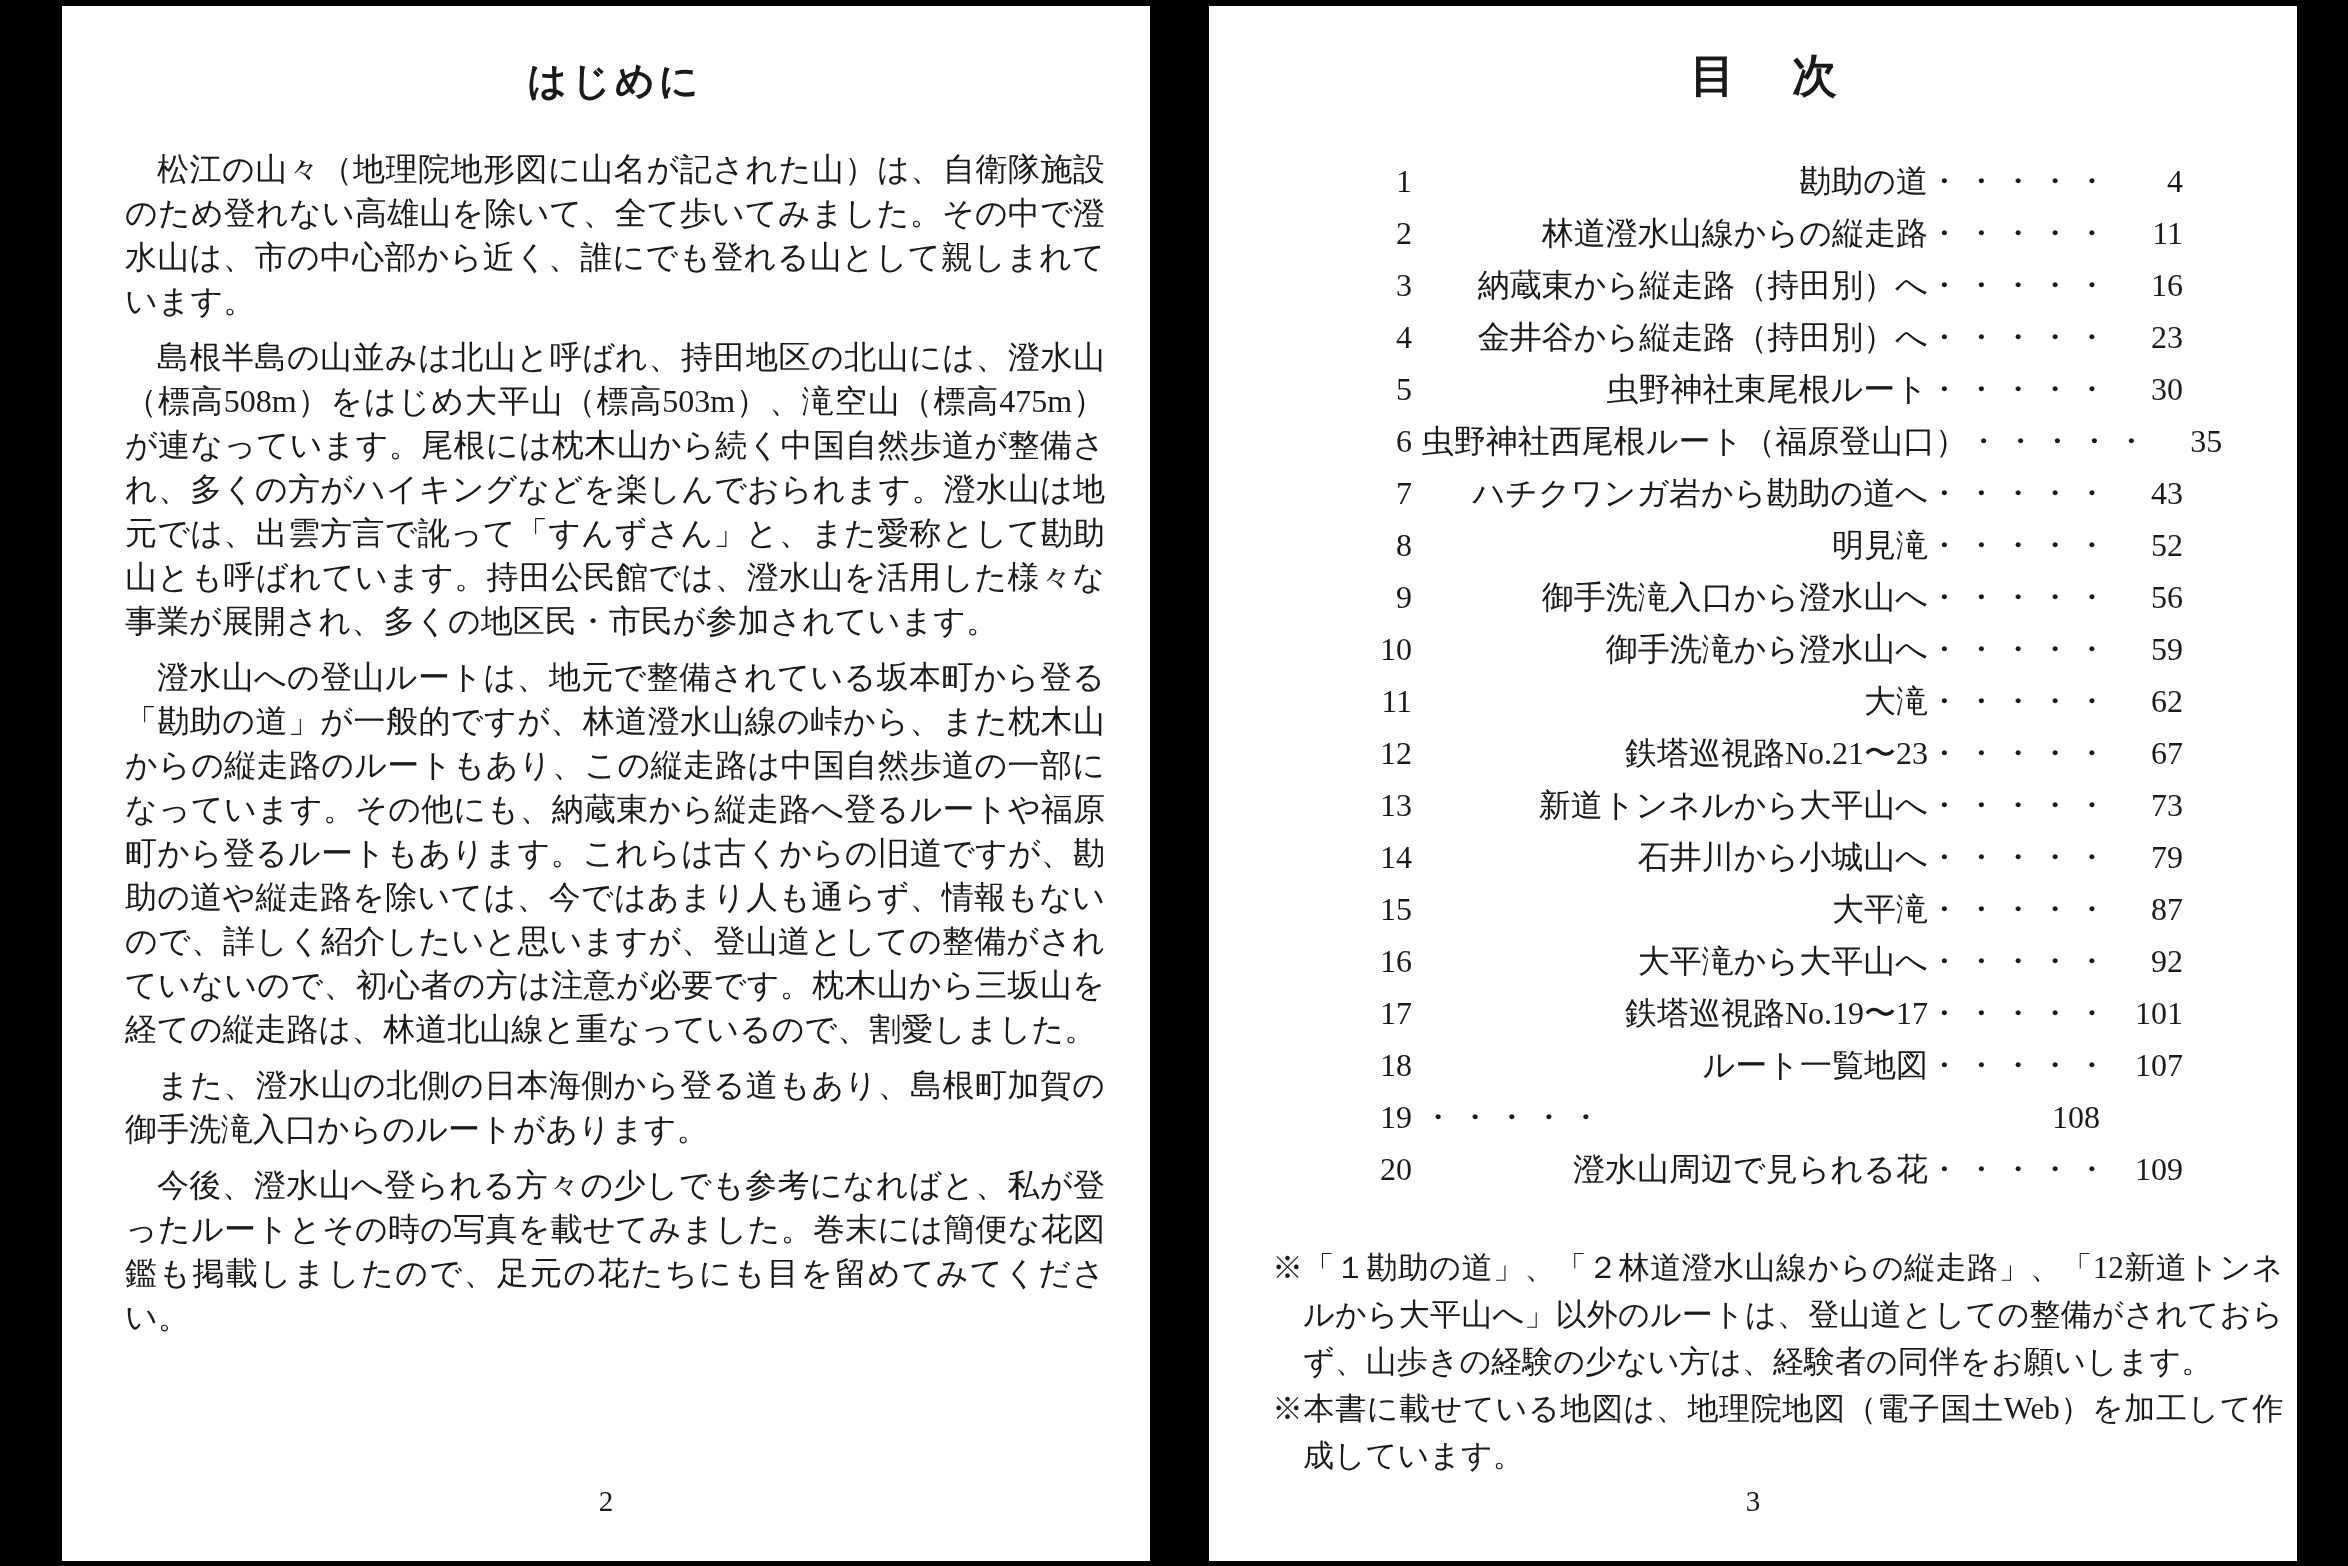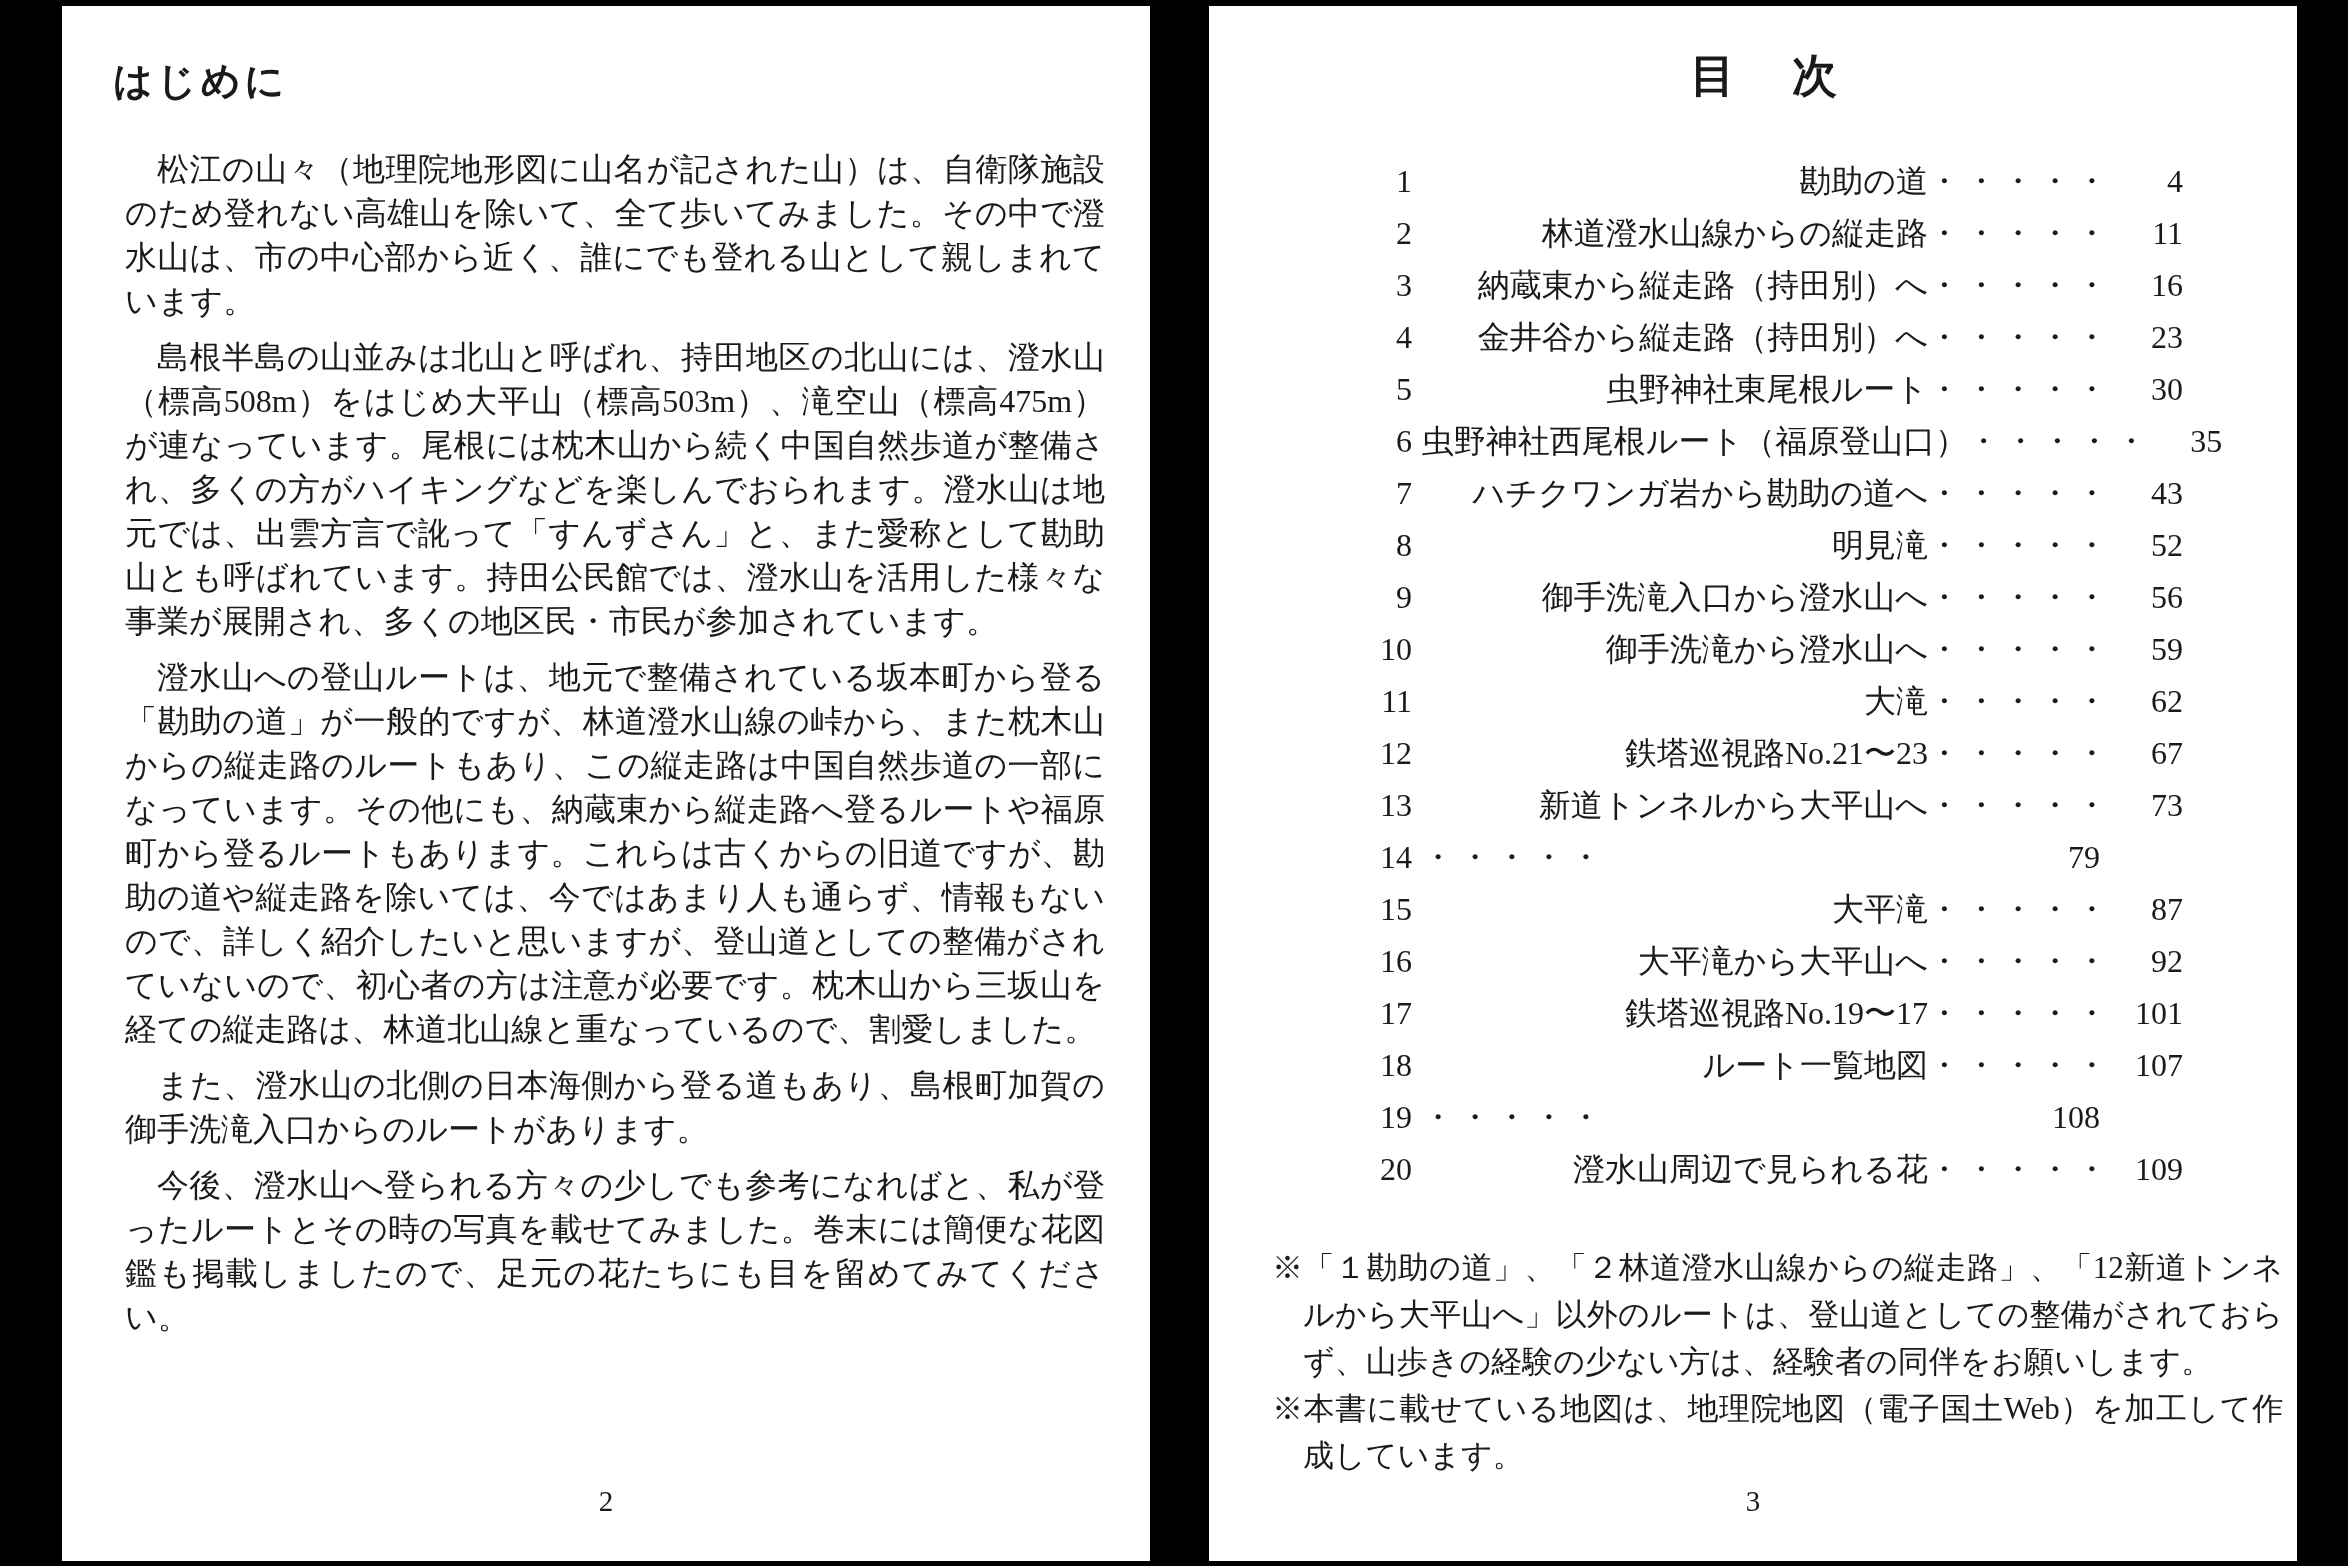--- a/index.html
+++ b/index.html
@@ -14,20 +14,21 @@
     position:absolute;top:5.9px;height:1555px;width:1088px;
     background:#ffffff;
     box-sizing:border-box;
   }
   .page-left{left:62px;}
   .page-right{left:1209px;}
 
   
   .intro-inner{padding:51px 33px 0 51px;}
   .intro-title{
+    text-align:center;
     font-size:39px;font-weight:bold;
     letter-spacing:3.9px;
     line-height:47px;
   }
   .intro-body{
     margin-top:43px;
     font-size:32px;line-height:44px;
     text-align:justify;
   }
   .intro-body p{margin:12px;text-indent:1em;}
@@ -200,20 +201,21 @@
           <span class="no">13</span>
           <span class="gap"></span>
           <span class="ttl">新道トンネルから大平山へ</span>
           <span class="dots">・・・・・</span>
           <span class="pg">73</span>
         </div>
 
         <div class="toc-row">
           <span class="no">14</span>
           <span class="gap"></span>
+          <span class="ttl">石井川から小城山へ</span>
           <span class="dots">・・・・・</span>
           <span class="pg">79</span>
         </div>
 
         <div class="toc-row">
           <span class="no">15</span>
           <span class="gap"></span>
           <span class="ttl">大平滝</span>
           <span class="dots">・・・・・</span>
           <span class="pg">87</span>

